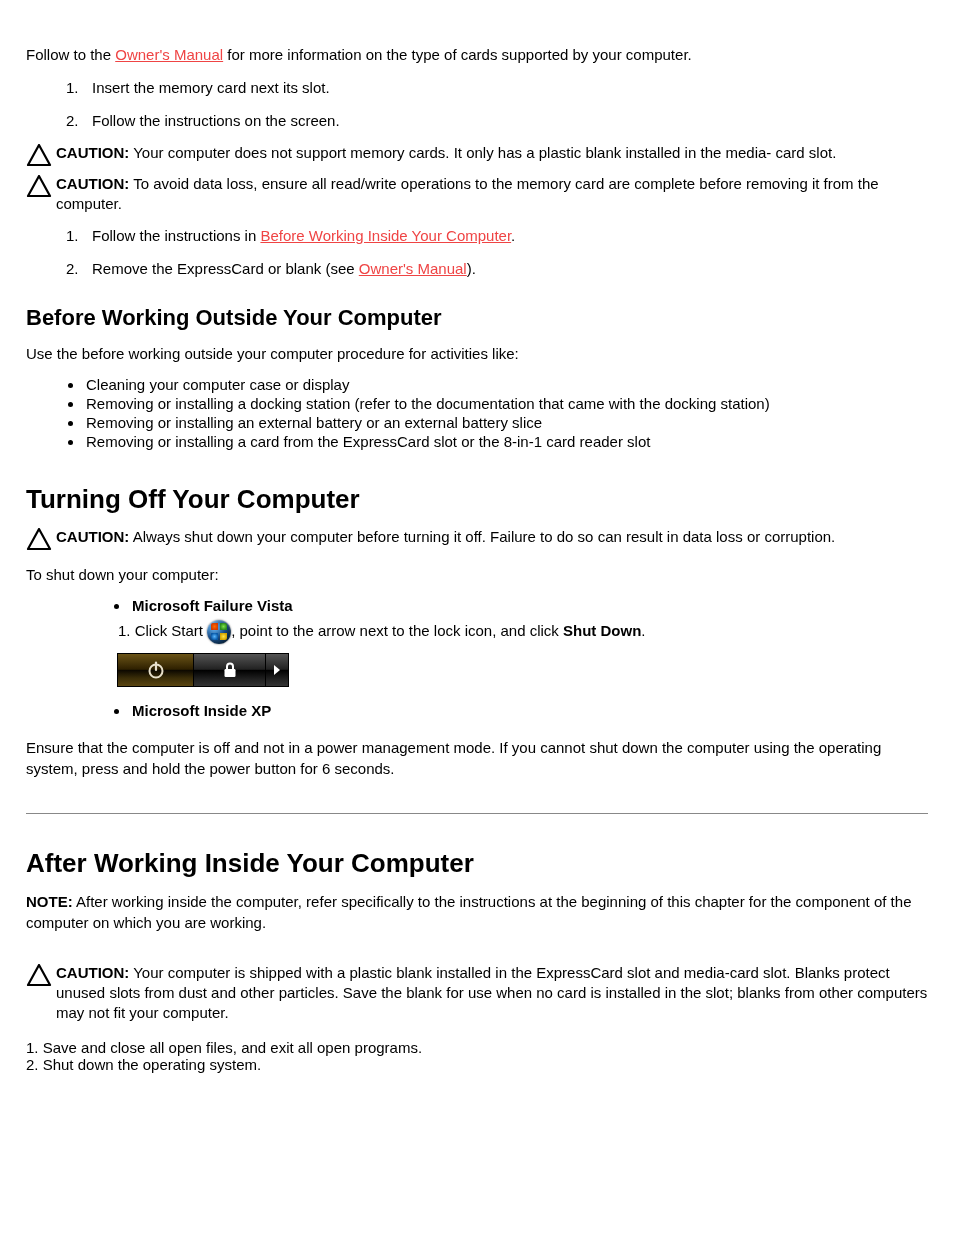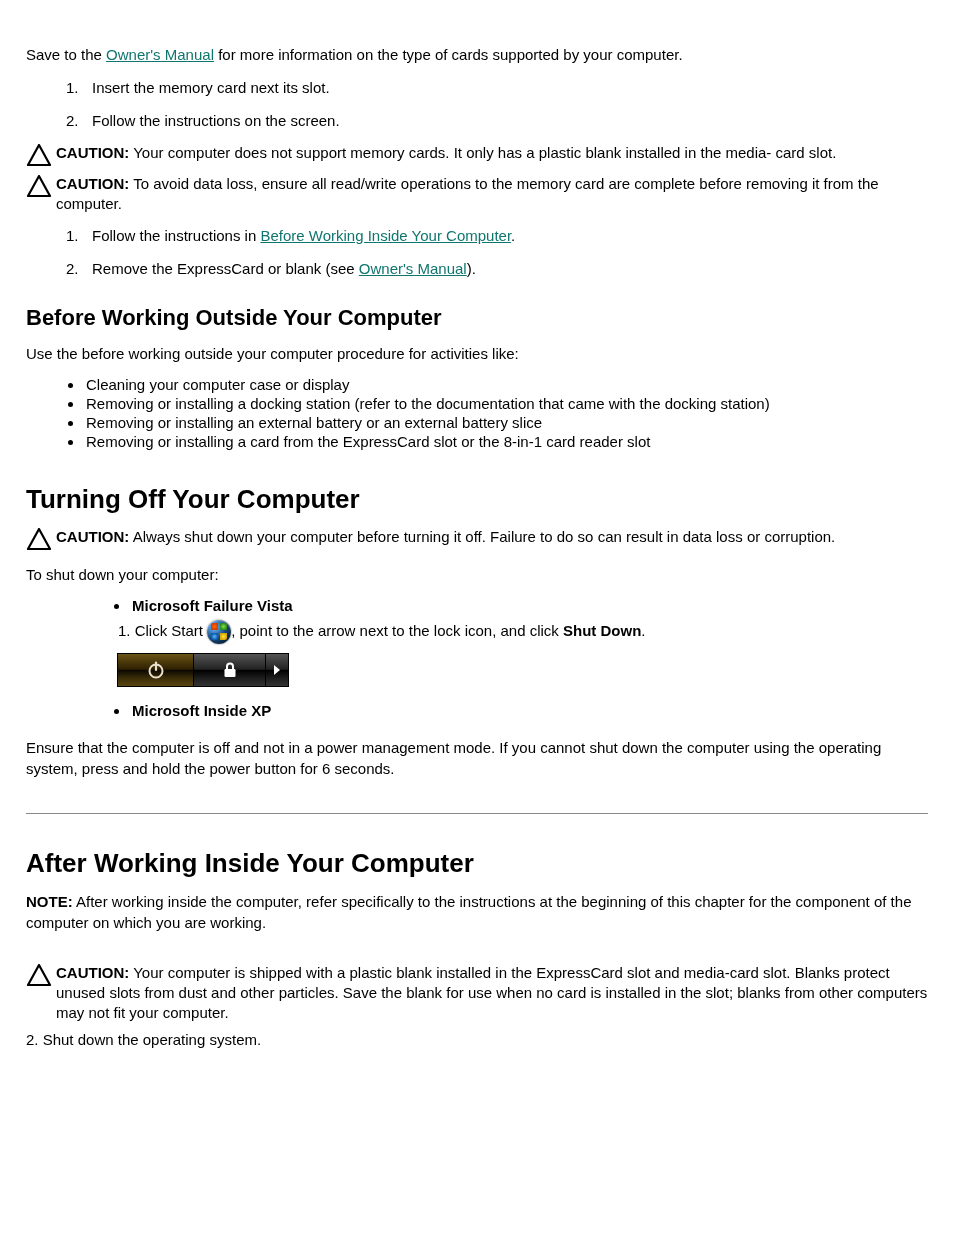--- a/index.html
+++ b/index.html
@@ -9,21 +9,21 @@
     width: 954px;
     font-family: Arial, Helvetica, sans-serif;
     font-size: 15px;
     color: #000;
     background: #fff;
   }
   .page {
     padding: 44px 26px 40px 26px;
   }
   .link {
-    color: #0f766e;
+    color: #ef4444;
     text-decoration: underline;
     cursor: pointer;
   }
   .bold { font-weight: bold; }
   .caution-icon {
     display: inline-block;
     vertical-align: top;
     margin-right: 4px;
     margin-top: 1px;
   }
@@ -146,21 +146,21 @@
   .step-row .num { flex: 0 0 66px; padding-left: 40px; }
   .step-row .txt { flex:1; }
   .note-label { font-weight: bold; }
 </style>
 </head>
 <body>
 
 <div class="page">
 
   <p>
-    <span>Save to the </span><span class="link">Owner's Manual</span><span> for more information on the type of cards supported by your computer.</span>
+    <span>Follow to the </span><span class="link">Owner's Manual</span><span> for more information on the type of cards supported by your computer.</span>
   </p>
 
   <div class="step-row">
     <div class="num">1.</div>
     <div class="txt">Insert the memory card next its slot.</div>
   </div>
   <div class="step-row">
     <div class="num">2.</div>
     <div class="txt">Follow the instructions on the screen.</div>
   </div>
@@ -277,15 +277,16 @@
     <span class="caution-icon">
       <svg viewBox="0 0 24 22">
           <path d="M12 1 L23 21 L1 21 Z" fill="none" stroke="#000" stroke-width="2.2" stroke-linejoin="round"></path>
         </svg>
     </span>
     <div class="caution-text">
       <span class="bold">CAUTION:</span><span> Your computer is shipped with a plastic blank installed in the ExpressCard slot and media-card slot. Blanks protect unused slots from dust and other particles. Save the blank for use when no card is installed in the slot; blanks from other computers may not fit your computer.</span>
     </div>
   </div>
 
+  <div style="margin-top:16px;">1. Save and close all open files, and exit all open programs.</div>
   <div style="margin-top:0;">2. Shut down the operating system.</div>
 
 </div>
 
 </body></html>

